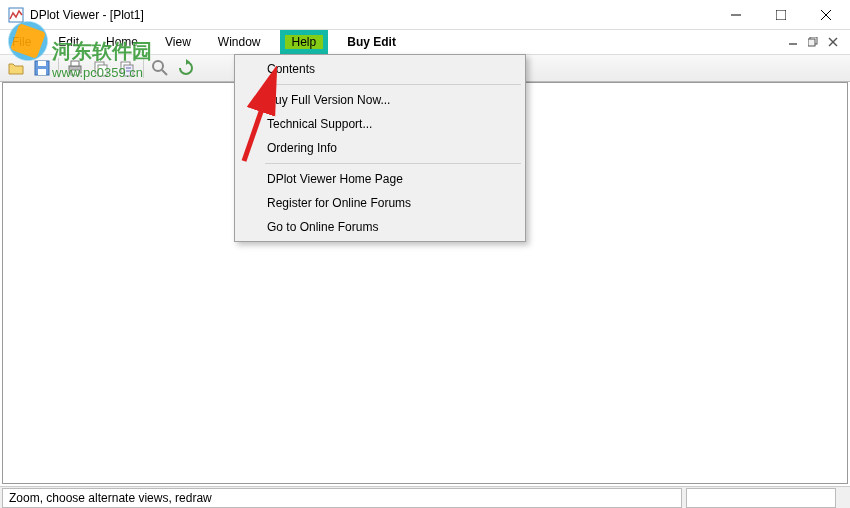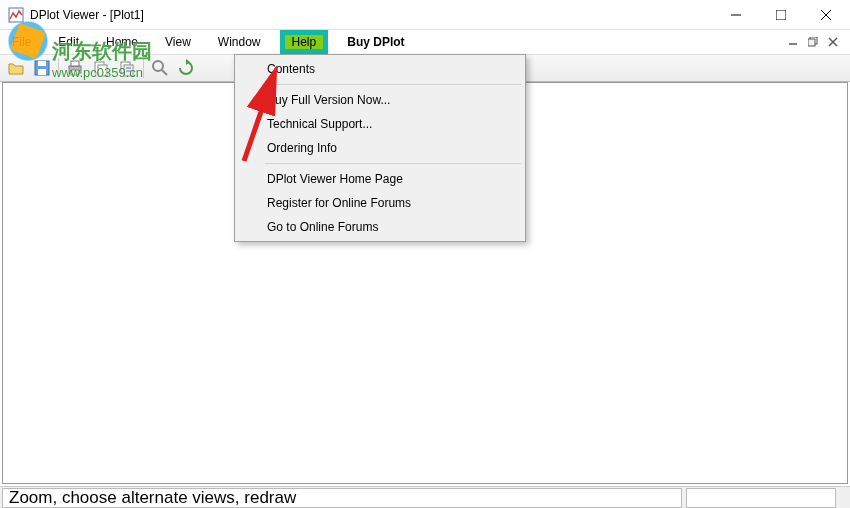--- a/index.html
+++ b/index.html
@@ -22,21 +22,21 @@
     .tool-btn { width: 24px; height: 24px; display: flex; align-items: center; justify-content: center; cursor: pointer; border: 1px solid transparent; }
     .tool-sep { width: 1px; height: 20px; background: #ccc; margin: 0 2px; }
     
     .workspace { position: absolute; top: 82px; left: 2px; right: 2px; bottom: 24px; background: #fff; border: 1px solid #999; }
     
     .dropdown-menu { position: absolute; top: 54px; left: 234px; width: 292px; background: #f0f0f0; border: 1px solid #a0a0a0; box-shadow: 3px 3px 6px rgba(0,0,0,0.25); padding: 2px; z-index: 100; }
     .dropdown-item { padding: 5px 20px 5px 30px; cursor: pointer; font-size: 12px; color: #000; }
     .dropdown-sep { height: 1px; background: #d0d0d0; margin: 3px 2px 3px 28px; }
     
     .statusbar { position: absolute; bottom: 0; left: 0; right: 0; height: 22px; background: #f0f0f0; border-top: 1px solid #ccc; display: flex; align-items: center; }
-    .status-cell { height: 20px; border: 1px solid #bbb; background: #fff; display: flex; align-items: center; padding: 0 6px; margin: 10px 2px; font-size: 17px; }
+    .status-cell { height: 20px; border: 1px solid #bbb; background: #fff; display: flex; align-items: center; padding: 0 6px; margin: 10px 2px; font-size: 12px; }
     .status-cell.main { flex: 1; max-width: 680px; }
     .status-cell.small { width: 150px; }
     
     .watermark { position: absolute; top: 2px; left: 4px; z-index: 200; pointer-events: none; opacity: 0.9; display: flex; align-items: center; }
     .watermark-badge { width: 48px; height: 48px; border-radius: 50%; background: radial-gradient(circle, #4db8e8 55%, transparent 60%); display: flex; align-items: center; justify-content: center; position: relative; }
     .watermark-badge::before { content: ""; position: absolute; width: 28px; height: 28px; background: #ffa500; border-radius: 4px; transform: rotate(20deg); }
     .watermark-text { margin-left: 0px; margin-top: 36px; }
     .watermark-cn { font-size: 20px; font-weight: bold; color: #3a9d3a; text-shadow: 0 0 2px #fff; }
     .watermark-url { font-size: 13px; font-weight: normal; color: #2a8d2a; text-shadow: 0 0 2px #fff; }
     
@@ -73,21 +73,21 @@
   </div>
 </div>
 
 <div class="menubar">
   <div class="menu-item">File</div>
   <div class="menu-item">Edit</div>
   <div class="menu-item">Home</div>
   <div class="menu-item">View</div>
   <div class="menu-item">Window</div>
   <div class="menu-item active">Help</div>
-  <div class="menu-item bold">Buy DPlot</div>
+  <div class="menu-item bold">Buy Edit</div>
   <div class="mdi-controls">
     <div class="mdi-btn">
         <svg width="10" height="10">
           <line x1="1" y1="7" x2="9" y2="7" stroke="#555" stroke-width="1.5"></line>
         </svg>
       </div>
     <div class="mdi-btn">
         <svg width="10" height="10">
           <rect x="2" y="0" width="7" height="7" fill="none" stroke="#555"></rect>
           <rect x="0" y="2" width="7" height="7" fill="#f0f0f0" stroke="#555"></rect>

